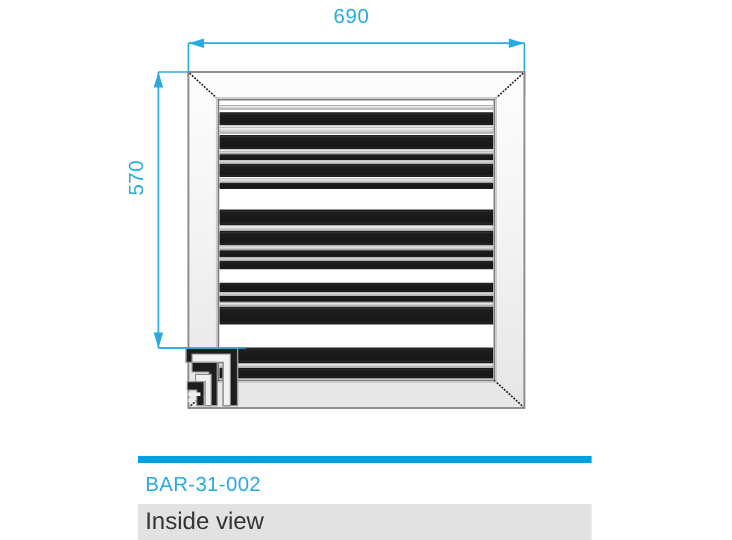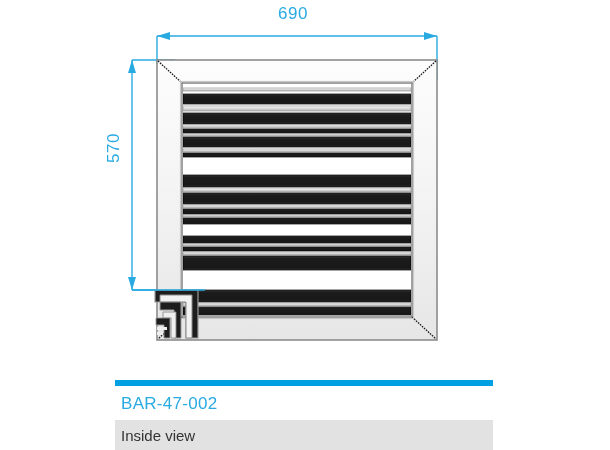--- a/index.html
+++ b/index.html
@@ -42,21 +42,21 @@
     white-space:nowrap;
   }
   #label-view-band{
     background:#e2e2e2;
     height:31px;
     display:flex;
     align-items:center;
   }
   #label-view{
     color:#333333;
-    font-size:15px;
+    font-size:20px;
     padding-left:6px;
     white-space:nowrap;
   }
 </style>
 </head>
 <body>
 
 <div id="stage">
 
   <svg id="drawing" width="610" height="450" viewBox="0 0 610 450">
@@ -160,19 +160,19 @@
     </g>
 
   </svg>
 
   <div class="dimtext" id="dim-width-text">690</div>
 
   <div class="dimtext" id="dim-height-text">570</div>
 
   <div id="label-block">
     <div id="label-rule"></div>
-    <div id="label-code">BAR-47-002</div>
+    <div id="label-code">BAR-31-002</div>
     <div id="label-view-band">
       <div id="label-view">Inside view</div>
     </div>
   </div>
 
 </div>
 
 </body></html>

